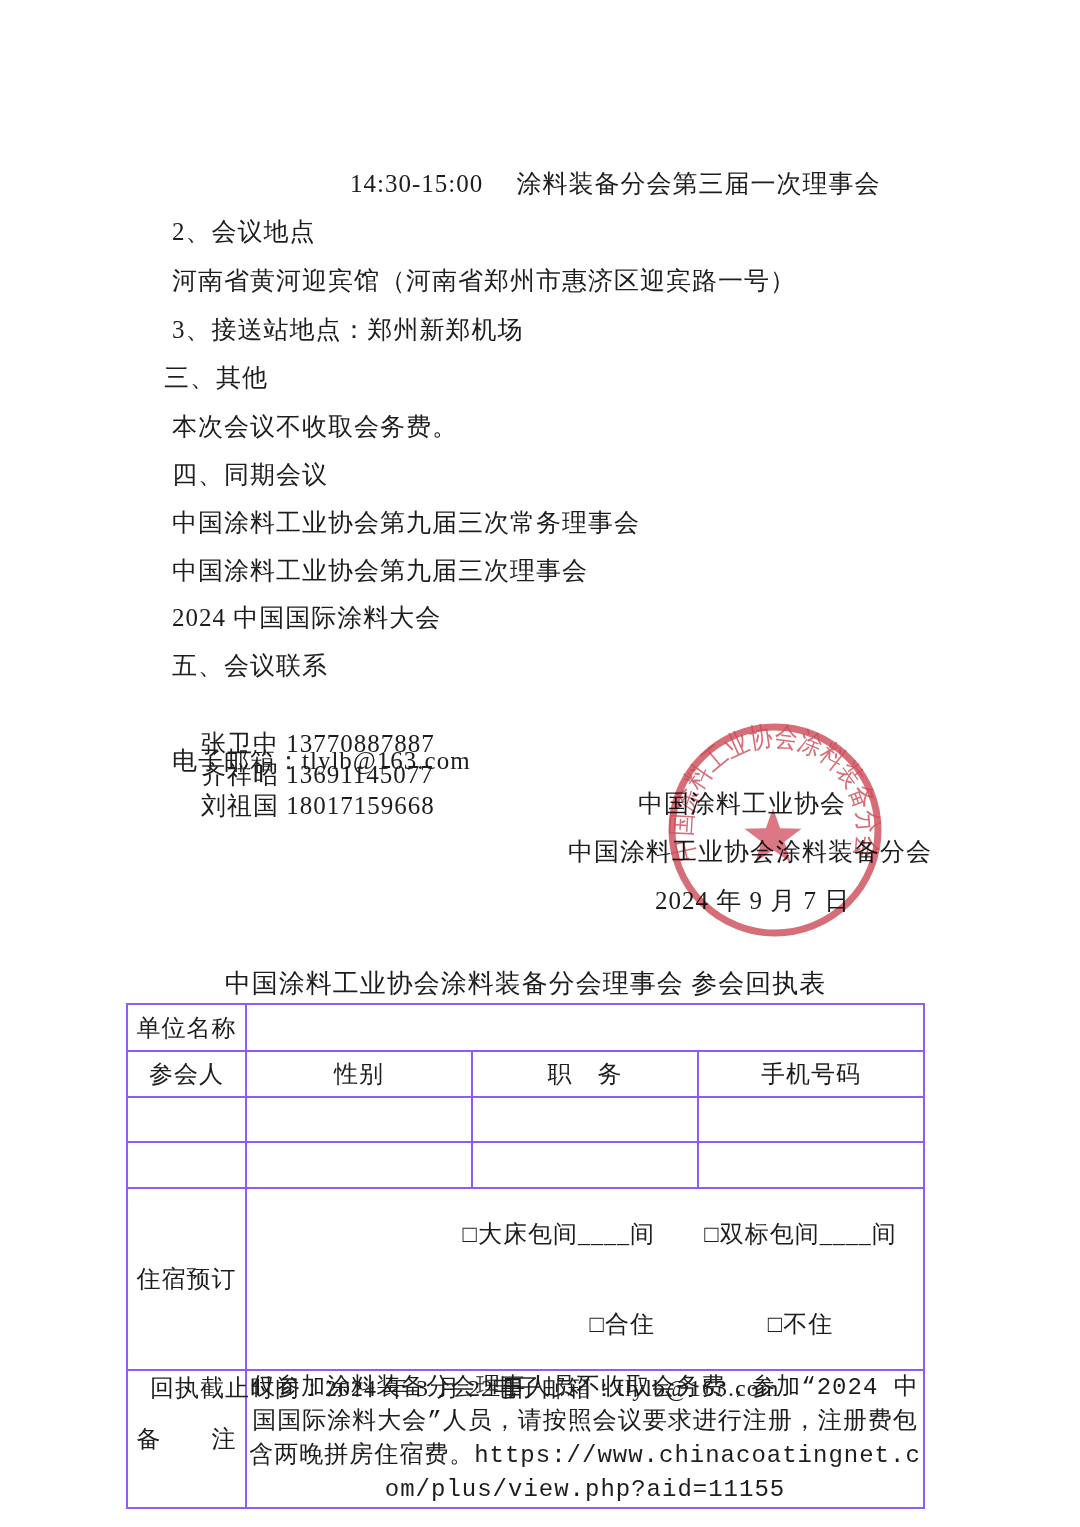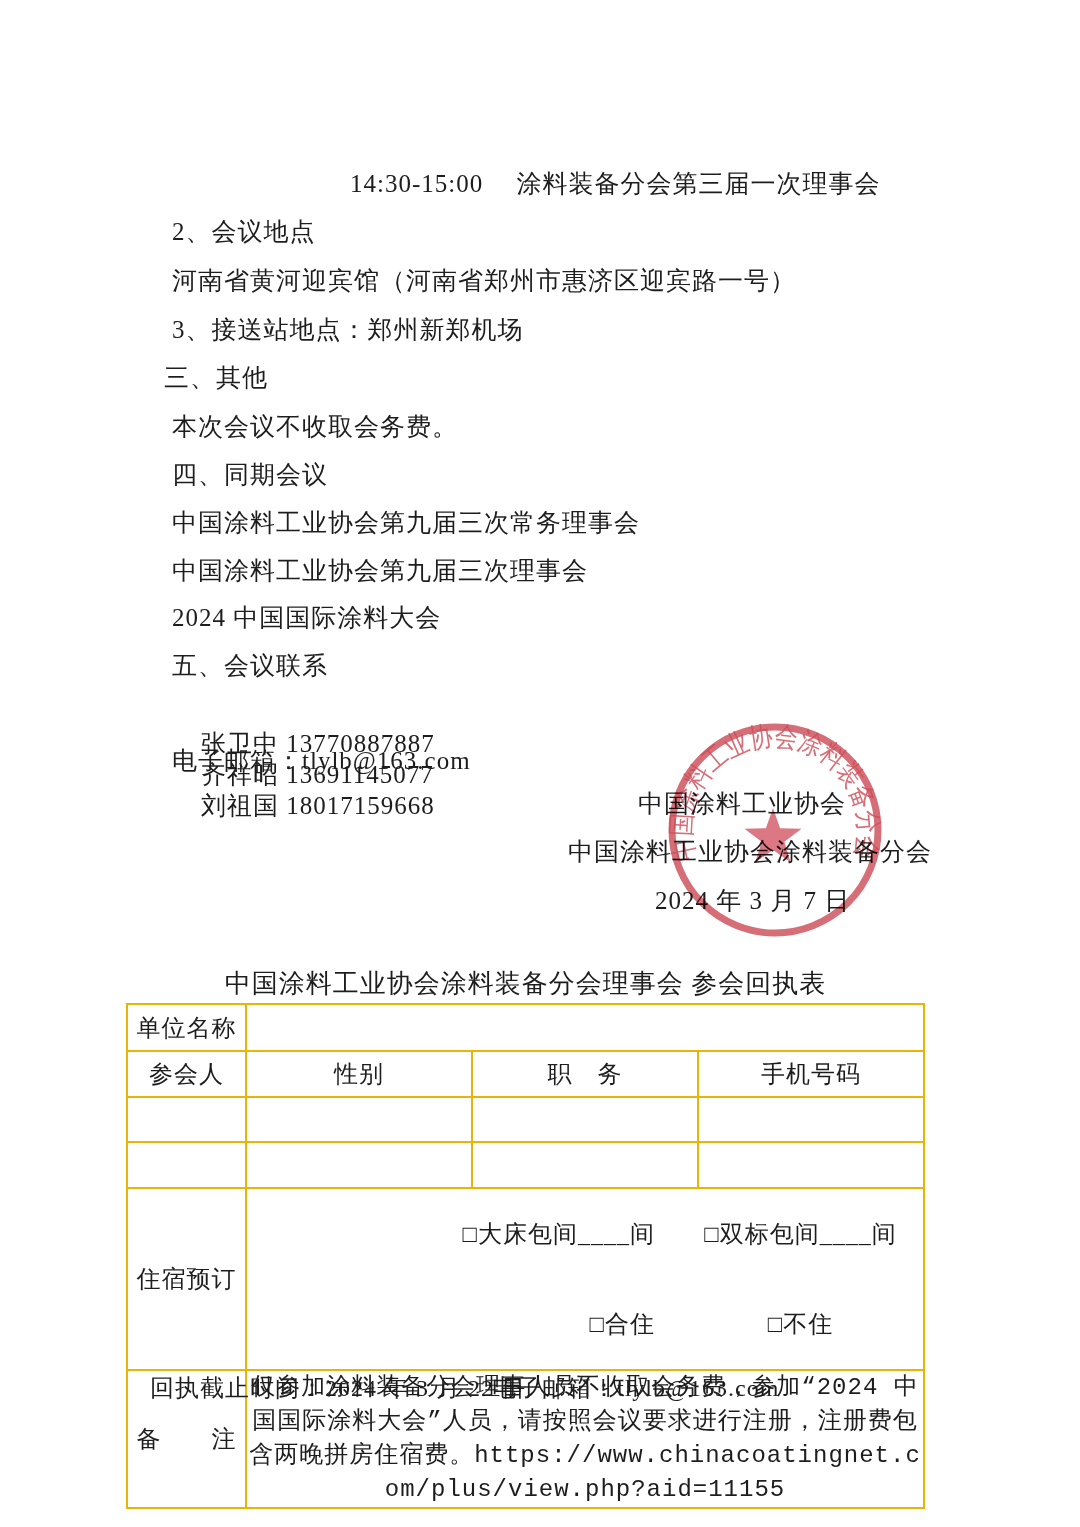--- a/index.html
+++ b/index.html
@@ -35,21 +35,21 @@
   .form-title{
     position:absolute;top:966px;left:126px;width:799px;
     text-align:center;font-size:26px;letter-spacing:1px;white-space:pre;
   }
   table.reply{
     position:absolute;top:1003px;left:126px;
     border-collapse:collapse;table-layout:fixed;
     width:799px;
   }
   table.reply td{
-    border:2px solid #eab308;
+    border:2px solid #8b5cf6;
     font-size:24px;
     padding:0;
     vertical-align:middle;
     text-align:center;
     letter-spacing:1px;
     overflow:hidden;
   }
   td.c1{width:117px;} td.c2{width:82px;} td.c3{width:408px;border-radius:23px;} td.c4{width:192px;}
   tr.r1{height:47px;} tr.r2{height:46px;} tr.r3{height:45px;} tr.r4{height:46px;}
   tr.r5{height:60px;} tr.r6{height:106px;}
@@ -84,21 +84,21 @@
   <div class="ln" style="top:650px;left:172px">五、会议联系</div>
   <div class="ln" style="top:697px;left:172px">
     <span class="contact">张卫中 13770887887</span>
     <span class="contact">齐祥昭 13691145077</span>
     <span class="contact">刘祖国 18017159668</span>
   </div>
   <div class="ln" style="top:745px;left:172px">电子邮箱：tlylb@163.com</div>
 
   <div class="sig" style="top:787px;left:638px">中国涂料工业协会</div>
   <div class="sig" style="top:835px;left:568px">中国涂料工业协会涂料装备分会</div>
-  <div class="sig" style="top:884px;left:655px">2024 年 3 月 7 日</div>
+  <div class="sig" style="top:884px;left:655px">2024 年 9 月 7 日</div>
 
   <svg class="seal" viewBox="0 0 240 240">
     <circle cx="120" cy="120" r="103" fill="none" stroke="#c63542" stroke-width="7" stroke-opacity="0.82"></circle>
     <polygon points="118,98 125.1,118.3 146.5,118.7 129.4,131.7 135.6,152.3 118,140 100.4,152.3 106.6,131.7 89.5,118.7 110.9,118.3" fill="#cb3a4c" fill-opacity="0.78"></polygon>
     <defs>
       <path id="sealTextArc" d="M 41.1 148.7 A 84 84 0 1 1 198.9 148.7" fill="none"></path>
     </defs>
     <text font-size="28" fill="#c63542" fill-opacity="0.82" font-family="Liberation Serif, DejaVu Serif, serif">
       <textPath href="#sealTextArc" startOffset="0" textLength="320" lengthAdjust="spacingAndGlyphs">中国涂料工业协会涂料装备分会</textPath>
     </text>

